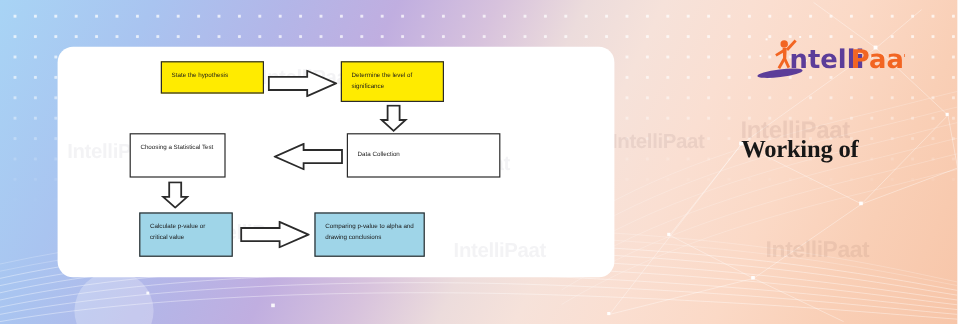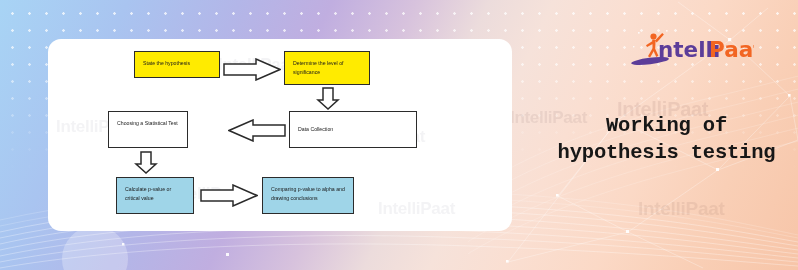--- a/index.html
+++ b/index.html
@@ -119,21 +119,21 @@
     top: 28px;
     width: 124px;
     height: 40px;
   }
   .headline {
     position: absolute;
     left: 535px;
     top: 112px;
     width: 263px;
     text-align: center;
-    font-family: Liberation Mono, monospace;
+    font-family: Liberation Serif, serif;
     font-weight: bold;
     font-size: 20.5px;
     line-height: 1.32;
     color: #171717;
     letter-spacing: -0.2px;
   }
 </style>
 </head>
 <body>
 
@@ -282,16 +282,15 @@
         <rect x="41" y="22" width="1.4" height="1.4"></rect>
       </g>
 
       <text x="28" y="29" font-family="DejaVu Sans, sans-serif" font-size="21.5" font-weight="bold" fill="#5c3d99">ntelli</text>
       <text x="79" y="29" font-family="DejaVu Sans, sans-serif" font-size="21.5" font-weight="bold" fill="#f26522">Paat</text>
     </svg>
   </div>
 
   <div class="headline">
     <div>Working of</div>
-    <div>hypothesis testing</div>
   </div>
 
 </div>
 
 </body></html>

